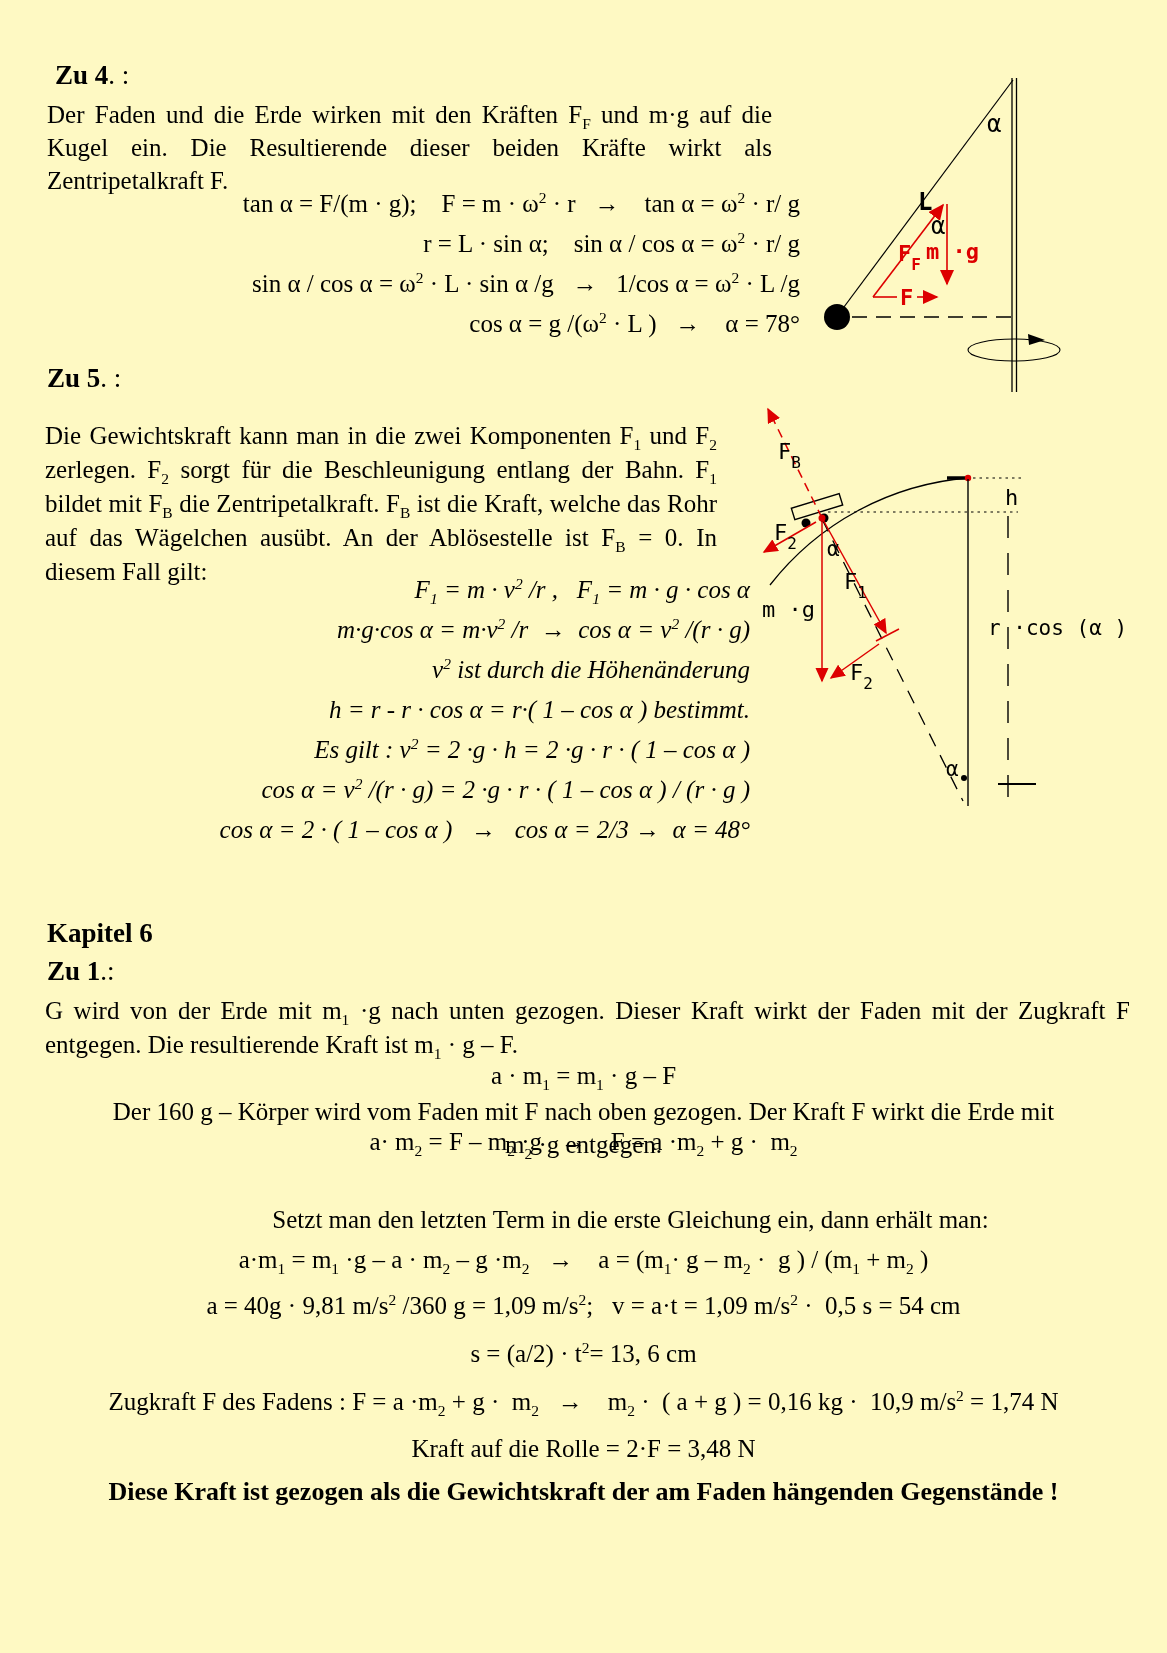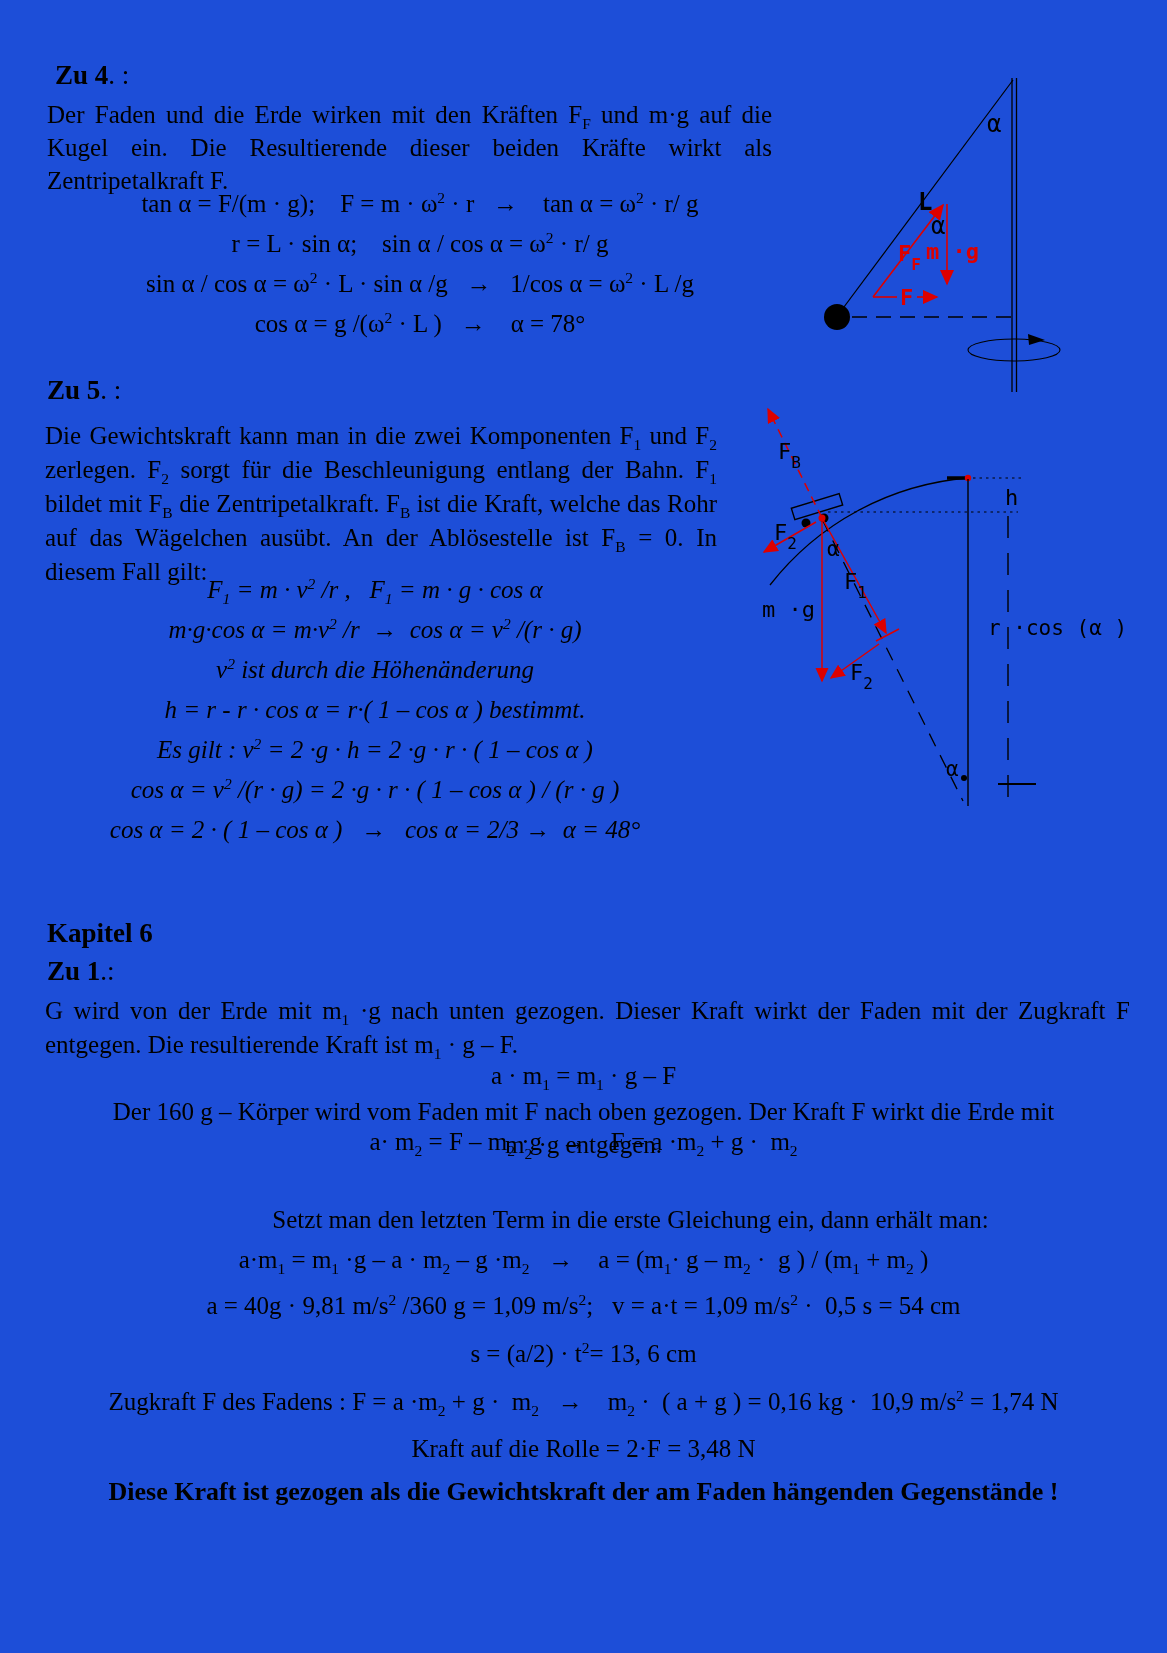--- a/index.html
+++ b/index.html
@@ -1,27 +1,27 @@
 <!DOCTYPE html>
 <html><head>
 <meta charset="utf-8">
 <style>
   html,body { margin:0; padding:0; background:#ffffff; }
   .page {
-    position:relative; width:1167px; height:1653px; background:#1d4ed8;
+    position:relative; width:1167px; height:1653px; background:#fef9c3;
     font-family:"Liberation Serif", serif; color:#000;
     overflow:hidden;
   }
   .abs { position:absolute; }
   .h { font-size:27px; font-weight:bold; }
   .h .hs { font-weight:normal; }
   .para { font-size:25px; line-height:33px; text-align:justify; }
   .para5 { line-height:34px; }
   .eqstack { font-size:25px; }
-  .eqrow { height:40px; line-height:40px; text-align:center; white-space:pre-wrap; }
+  .eqrow { height:40px; line-height:40px; text-align:right; white-space:pre-wrap; }
   .line-c { font-size:25px; text-align:center; white-space:pre-wrap; width:1167px; left:0; }
   .bold { font-weight:bold; font-size:26px; }
   sup, sub { font-size:62%; line-height:0; }
   .pagenum { font-size:28px; text-align:center; width:1167px; left:0; }
   svg text { font-family:"DejaVu Sans Mono", monospace; }
 </style>
 </head>
 <body>
 
 <div class="page">
@@ -64,21 +64,21 @@
     <line x1="137" y1="237" x2="157" y2="237" stroke="#dd0000" stroke-width="1.6" marker-end="url(#ra1)"></line>
 
     <text x="207" y="72" font-size="24" fill="#000">α</text>
     <text x="138" y="150" font-size="24" font-weight="bold" fill="#000">L</text>
     <text x="151" y="174" font-size="24" fill="#000">α</text>
     <text x="118" y="201" font-size="22" font-weight="bold" fill="#dd0000"><tspan>F</tspan><tspan dy="9" font-size="16">F</tspan></text>
     <text x="146" y="199" font-size="22" font-weight="bold" fill="#dd0000">m ·g</text>
     <text x="120" y="245" font-size="22" font-weight="bold" fill="#dd0000">F</text>
   </svg>
 
-  <div class="abs h" style="left:47px; top:375px;">
+  <div class="abs h" style="left:47px; top:363px;">
     <span class="hb">Zu 5</span><span class="hs">. :</span>
   </div>
 
   <div class="abs para para5" style="left:45px; top:419px; width:672px;">Die Gewichtskraft kann man in die zwei Komponenten F<sub>1</sub> und F<sub>2</sub> zerlegen. F<sub>2</sub> sorgt für die Beschleunigung entlang der Bahn. F<sub>1</sub> bildet mit F<sub>B</sub> die Zentripetalkraft. F<sub>B</sub> ist die Kraft, welche das Rohr auf das Wägelchen ausübt. An der Ablösestelle ist F<sub>B</sub> = 0. In diesem Fall gilt:</div>
 
   <div class="abs eqstack" style="left:0px; top:570px; width:750px;font-style:italic;">
     <div class="eqrow">F<sub>1</sub> = m · v<sup>2</sup> /r ,   F<sub>1</sub> = m · g · cos α</div>
     <div class="eqrow">m·g·cos α = m·v<sup>2</sup> /r  →  cos α = v<sup>2</sup> /(r · g)</div>
     <div class="eqrow">v<sup>2</sup> ist durch die Höhenänderung</div>
     <div class="eqrow">h = r - r · cos α = r·( 1 – cos α ) bestimmt.</div>

